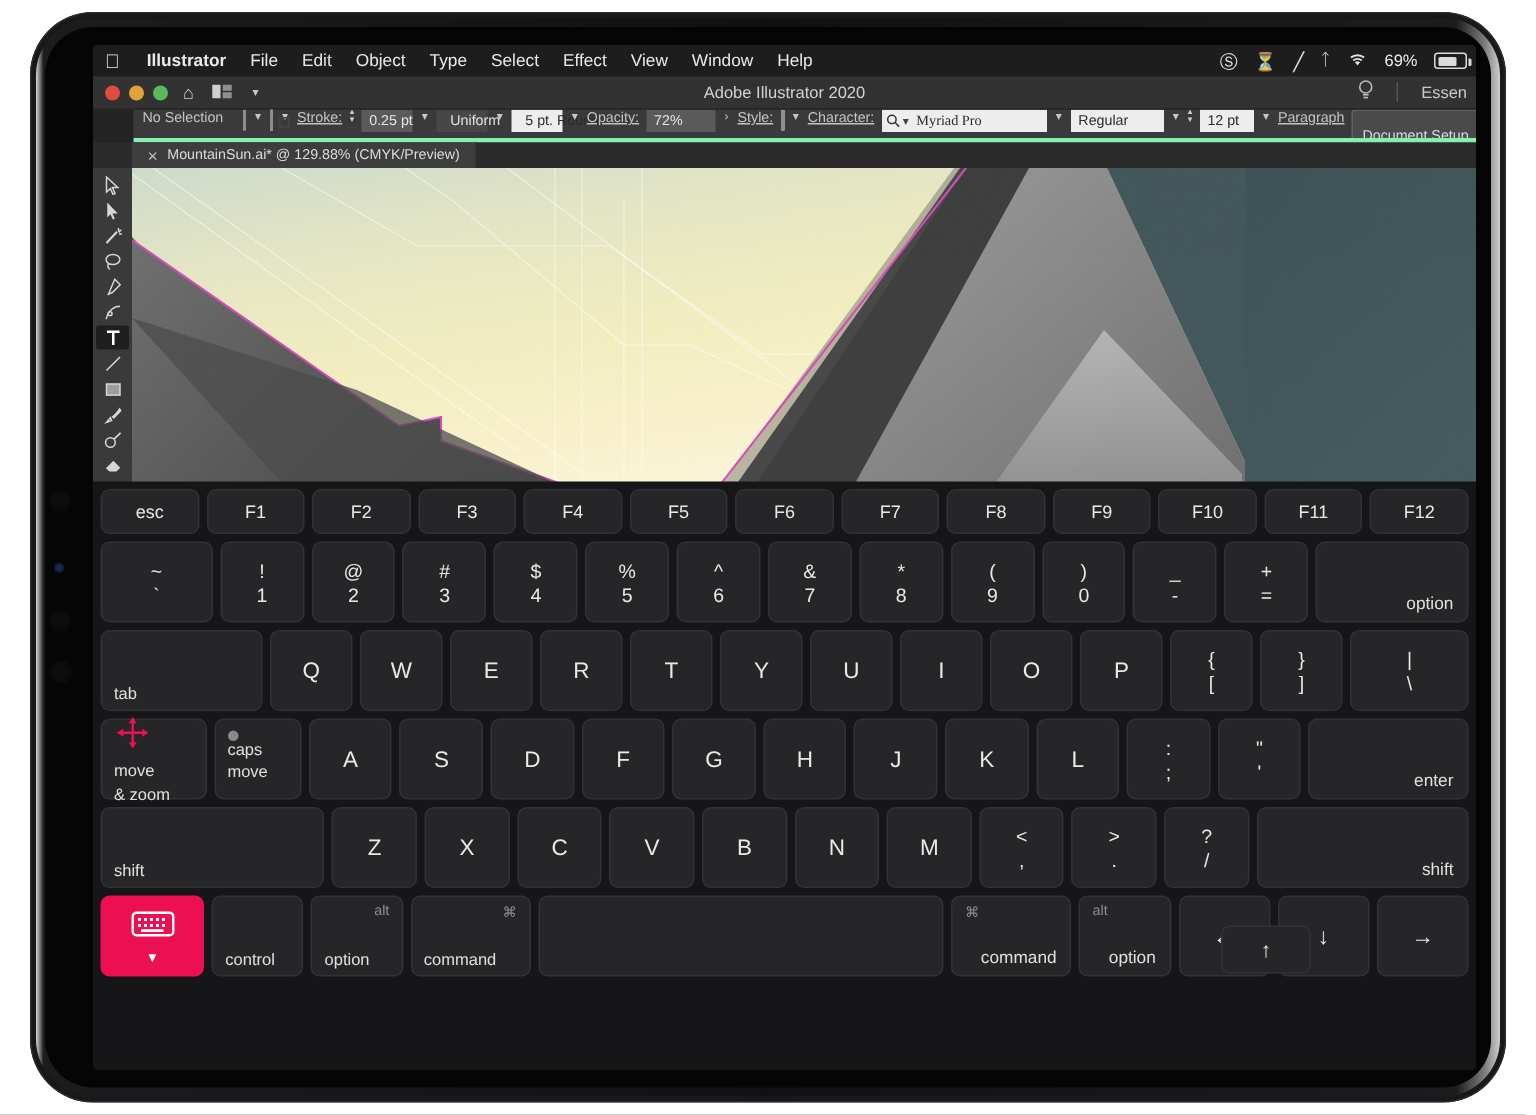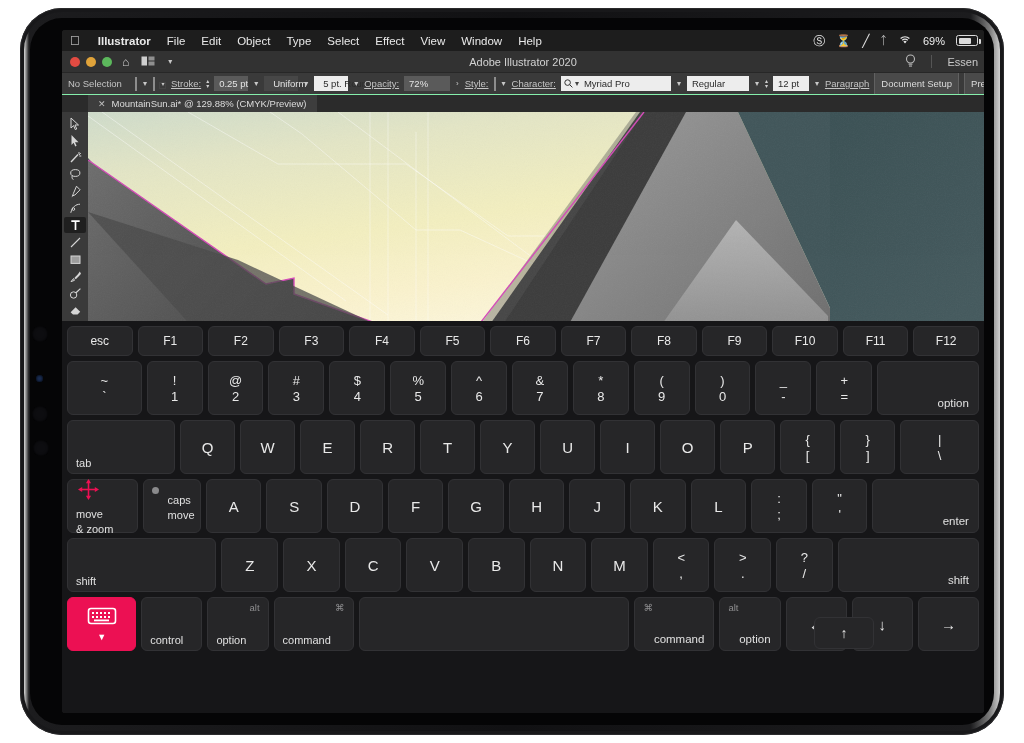--- a/index.html
+++ b/index.html
@@ -87,23 +87,23 @@
     color: #d2d2d2; font-size: 11px; pointer-events: none;
   }
   #titlebar .right-ess {
     position: absolute; right: 6px; display: flex; align-items: center; gap: 15px;
     color: #c9c9c9; font-size: 11px;
   }
   .vdiv { width: 1px; height: 13px; background: #555; }
 
   
   #controlbar {
-    height: 22px; background: #3a3a3a; border-bottom: 1px solid #86efac;
-    display: flex; align-items: center; gap: 5px; padding: 0 6px;
-    font-size: 9.5px; color: #cfcfcf; white-space: nowrap; overflow: hidden;
+    height: 22px; background: #3a3a3a; border-bottom: 3px solid #86efac;
+    display: flex; gap: 5px; padding: 0 6px;
+    font-size: 9.5px; color: #cfcfcf; white-space: nowrap; overflow: hidden; margin-left: 27px;
   }
   .cb-label { color: #c4c4c4; font-size: 9.5px; }
   .cb-label.u { text-decoration: underline; }
   .sw { width: 15px; height: 14px; border: 1px solid #8d8d8d; }
   .sw.fill { background: #c9352e; }
   .sw.stroke { background: #fff; position: relative; }
   .sw.stroke::after { content:""; position:absolute; left:4.5px; top:4px; width:5px; height:5px; border:1px solid #444; }
   .caret { color: #c8c8c8; font-size: 8px; padding: 0 1px; }
   .field {
     background: #5a5a5a; color: #e4e4e4; font-size: 9.5px;
@@ -283,21 +283,21 @@
       <span class="cb-label u">Style:</span>
       <span class="sw" style="background:#ededed;"></span>
       <span class="caret">▾</span>
       <span class="cb-label u">Character:</span>
       <span class="field w" style="min-width:110px; padding-left:3px;">
         <svg width="9" height="9" viewBox="0 0 9 9" style="margin-right:1px;">
             <circle cx="3.6" cy="3.6" r="2.8" stroke="#333" stroke-width="1" fill="none"></circle>
             <line x1="5.7" y1="5.7" x2="8.4" y2="8.4" stroke="#333" stroke-width="1"></line>
           </svg>
         <span class="caret" style="color:#444;">▾</span>
-        <span style="margin-left:4px;">Myriad Pro</span>
+        <span style="margin-left:4px;font-family:Liberation Serif, serif;">Myriad Pro</span>
       </span>
       <span class="caret">▾</span>
       <span class="field w" style="min-width:62px;">Regular</span>
       <span class="caret">▾</span>
       <span class="spin">
           <span>▴</span>
           <span>▾</span>
         </span>
       <span class="field w" style="min-width:36px;">12 pt</span>
       <span class="caret">▾</span>
@@ -676,21 +676,21 @@
                   <polygon points="23,12.5 18.8,9.9 18.8,15.1"></polygon>
                 </g>
               </svg>
             </span>
             <span class="txt">move</span>
             <span class="txt">&amp; zoom</span>
           </span>
         </div>
         <div class="key letter" style="flex:1.05;">
           <span class="caps-dot"></span>
-          <span class="mz" style="padding-left:24px;">
+          <span class="mz" style="padding-left:8px;">
             <span class="txt">caps</span>
             <span class="txt">move</span>
           </span>
         </div>
         <div class="key letter">
             <span>A</span>
           </div>
         <div class="key letter">
             <span>S</span>
           </div>

